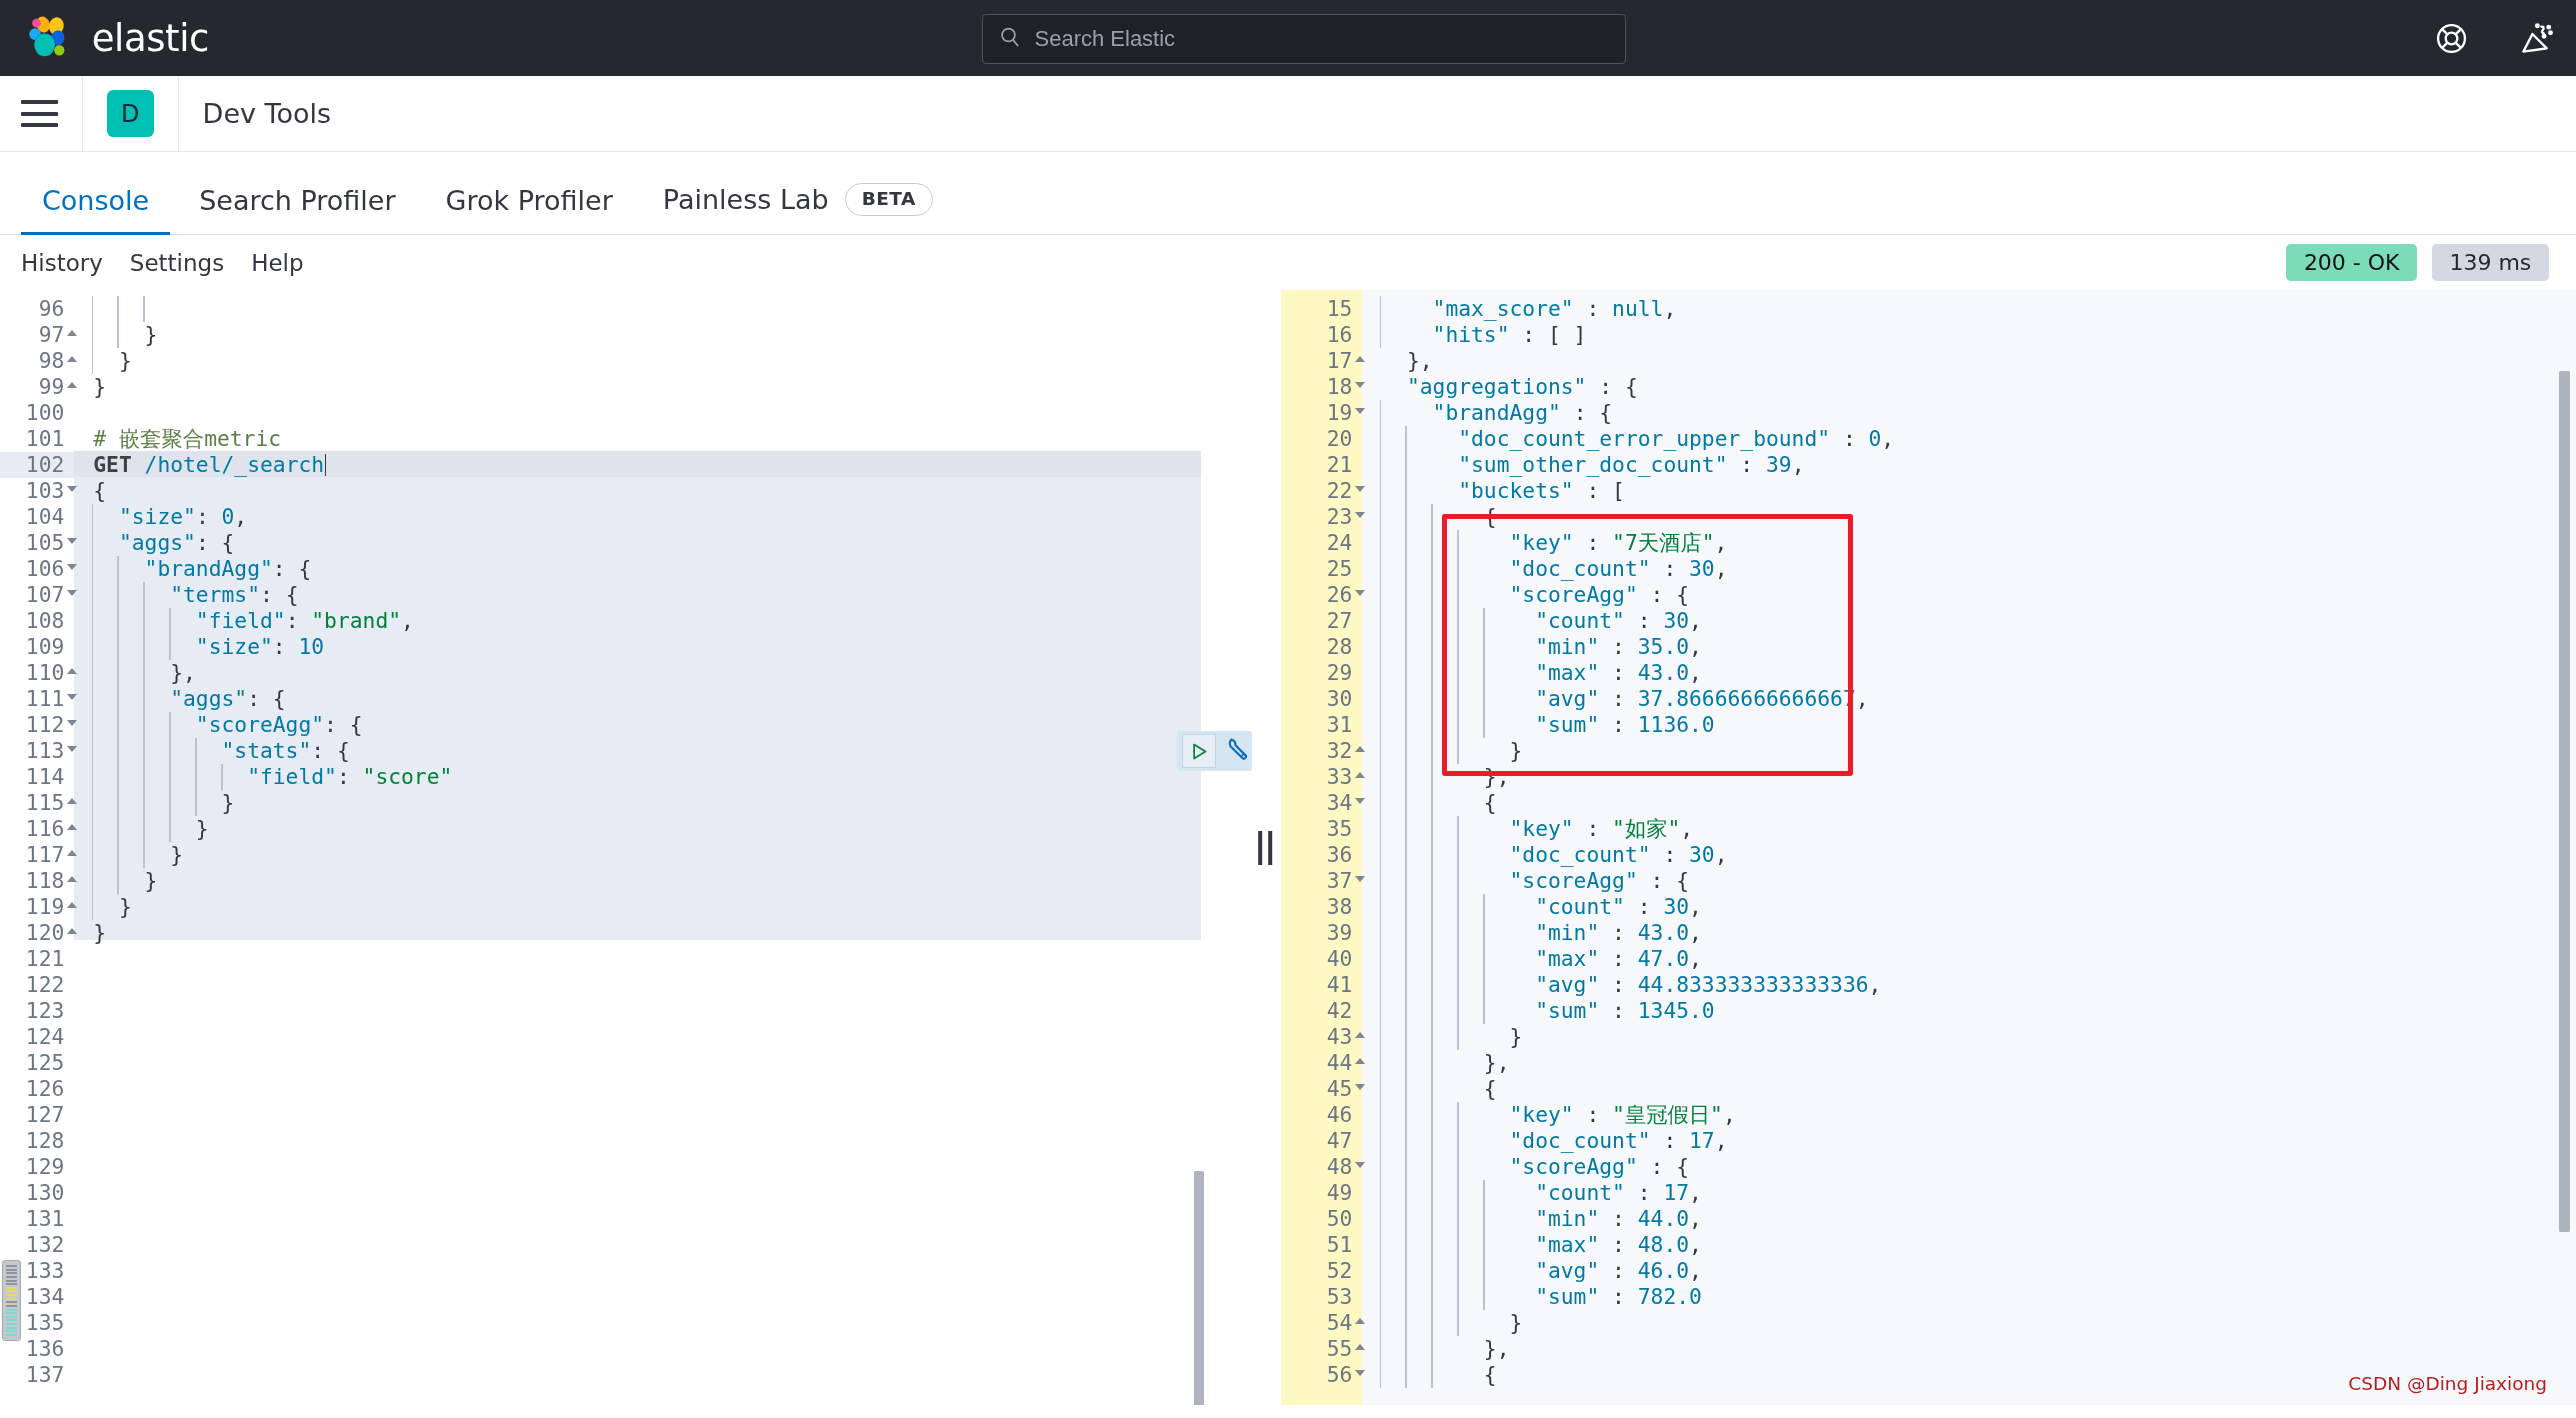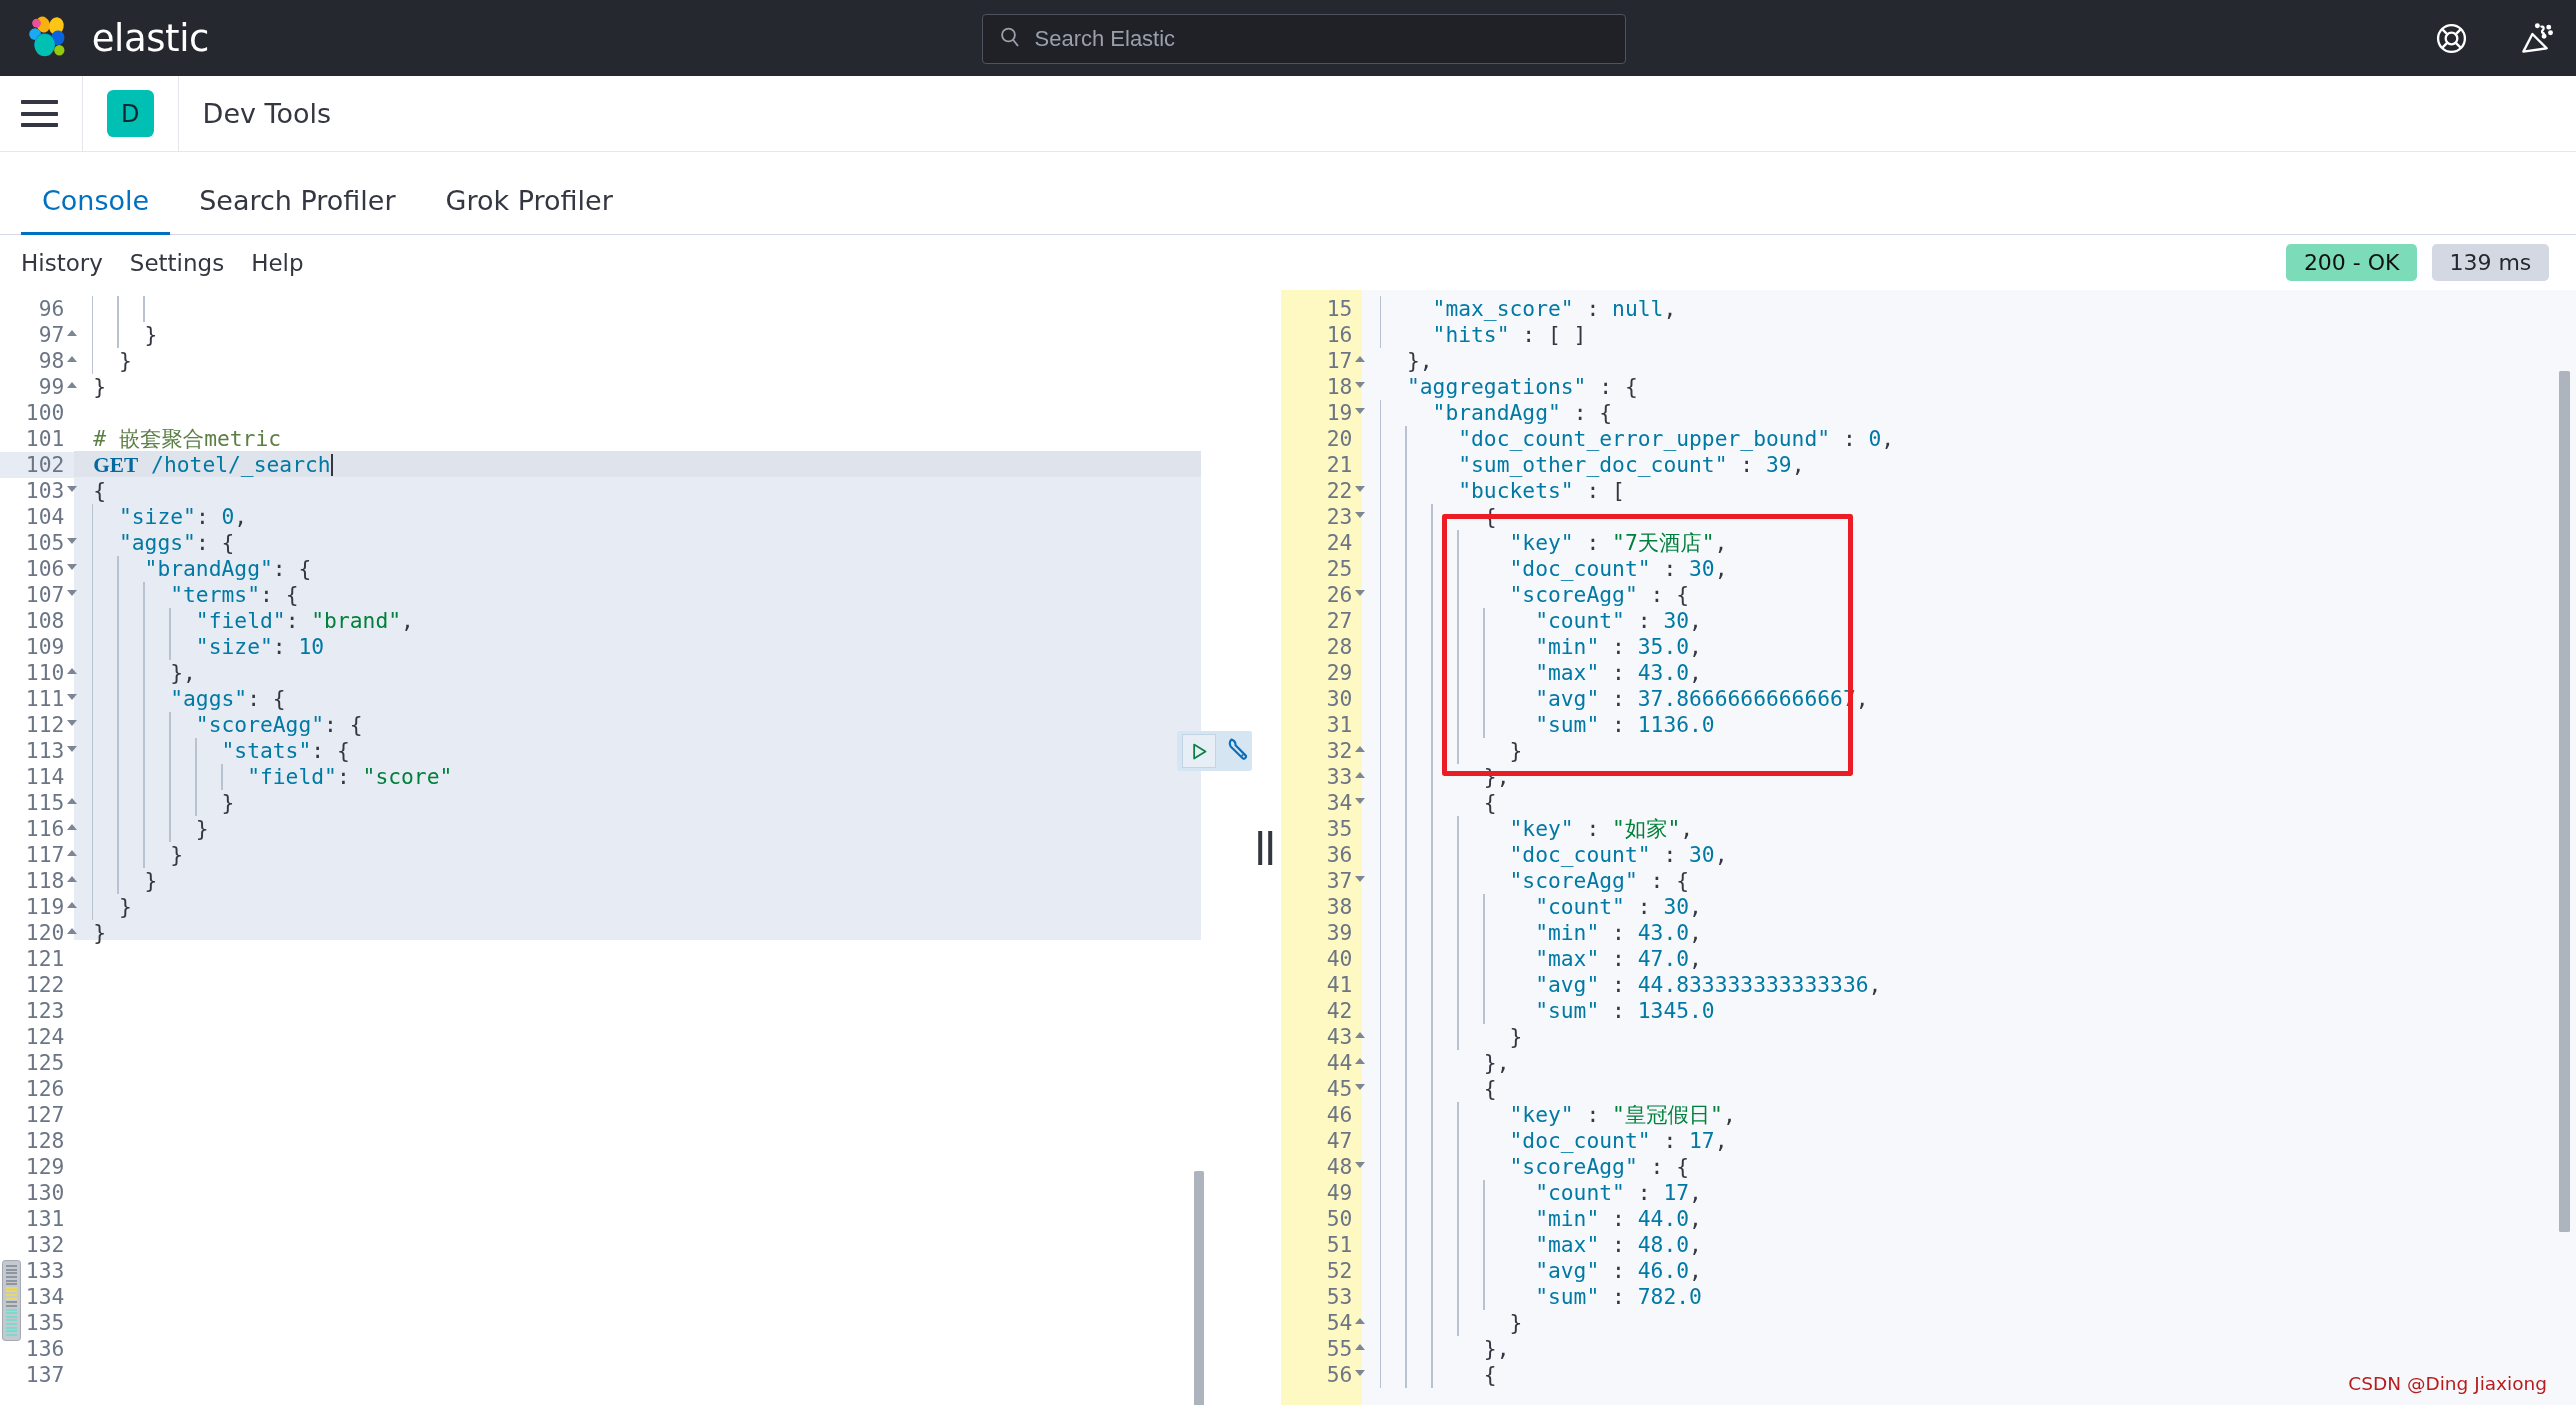--- a/index.html
+++ b/index.html
@@ -127,21 +127,21 @@
   .cur-line-bg {
     position: absolute; left: 74px; width: 1127px; height: 26px;
     background: #dfe3ec;
   }
   .gutter-cur { background: #e7ebf3 !important; }
 
   .tok-k   { color: #0079a5; }          
   .tok-str { color: #00803b; }          
   .tok-num { color: #0079a5; }
   .tok-pun { color: #343741; }
-  .tok-met { color: #0369a1; font-weight: bold; font-family: Liberation Serif, serif; }
+  .tok-met { color: #404040; font-weight: bold; }
   .tok-com { color: #5c7f46; }
   .tok-url { color: #0079a5; }
 
   .indent-guide {
     position: absolute; top: 0; width: 1.6px; height: 26px; background: #b9c2d0;
   }
 
   .caret {
     display: inline-block; width: 1.6px; height: 22px; background: #343741;
     vertical-align: -4px; margin-left: 0.8px;
@@ -249,20 +249,24 @@
 <div class="tabs" id="tab-bar">
     <div class="tab active">
       <span>Console</span>
     </div>
     <div class="tab">
       <span>Search Profiler</span>
     </div>
     <div class="tab">
       <span>Grok Profiler</span>
     </div>
+    <div class="tab">
+      <span>Painless Lab</span>
+      <span class="beta-pill">BETA</span>
+    </div>
   </div>
 
 <div class="subbar">
   <a>History</a>
   <a>Settings</a>
   <a>Help</a>
   <div class="status-wrap">
     <span class="badge-ok">200 - OK</span>
     <span class="badge-ms">139 ms</span>
   </div>

